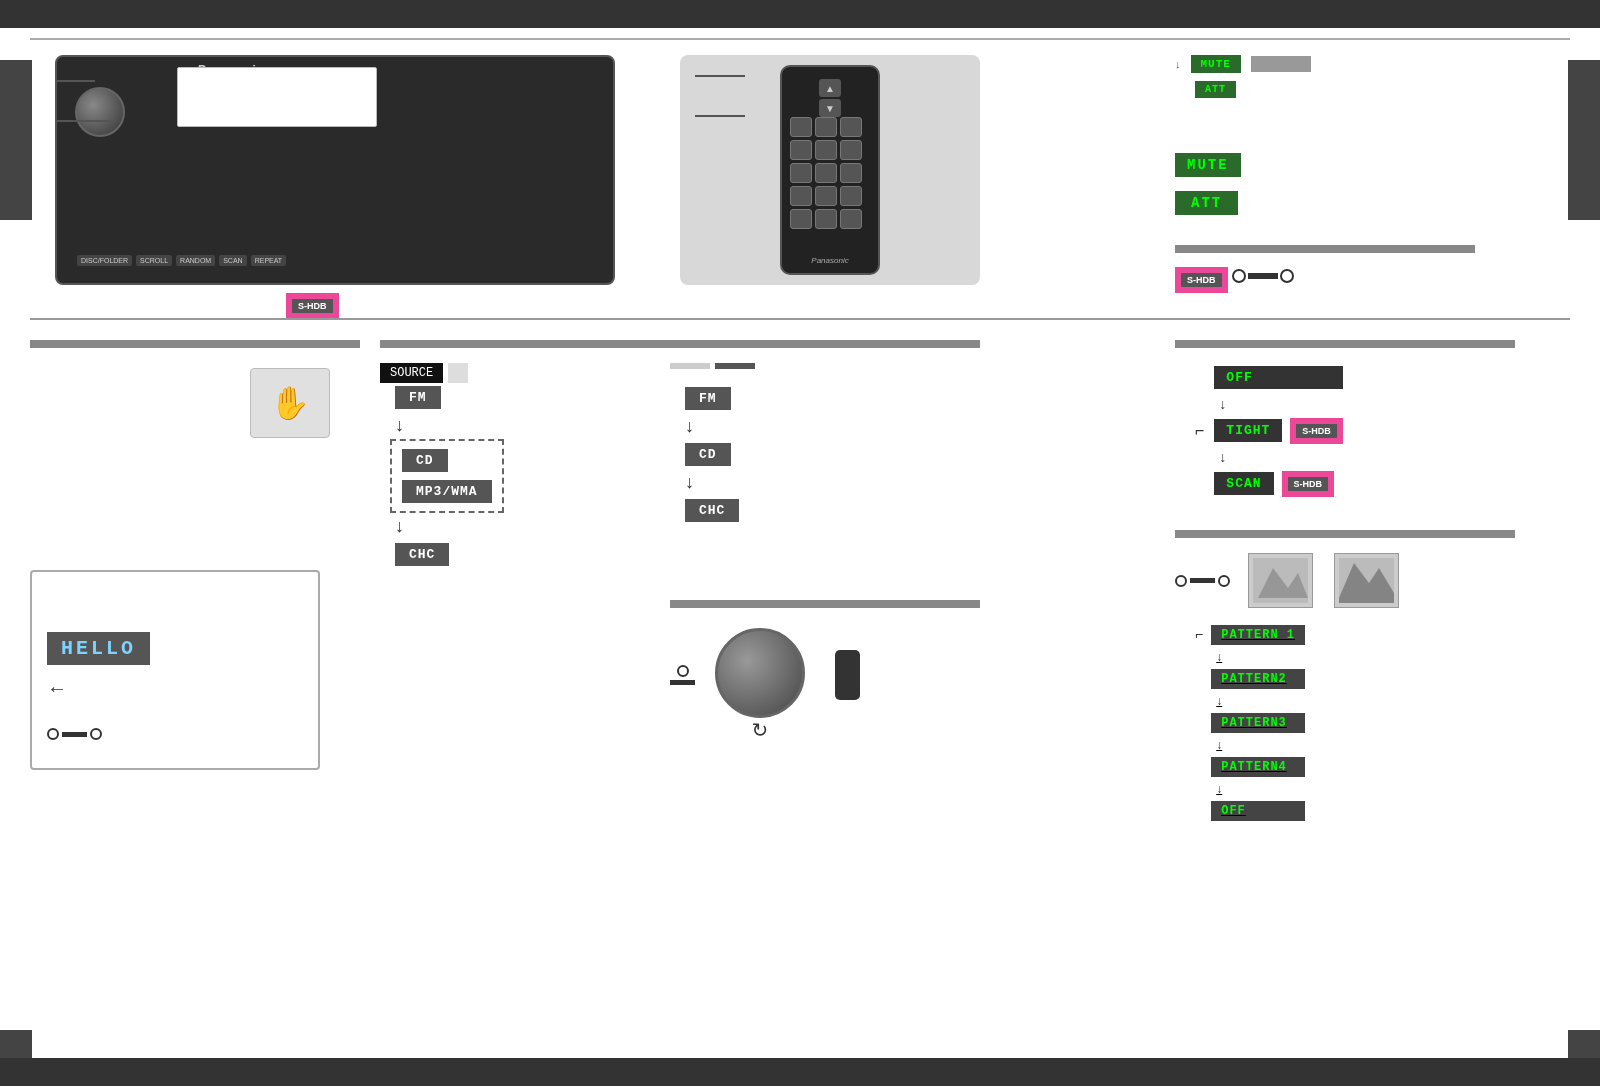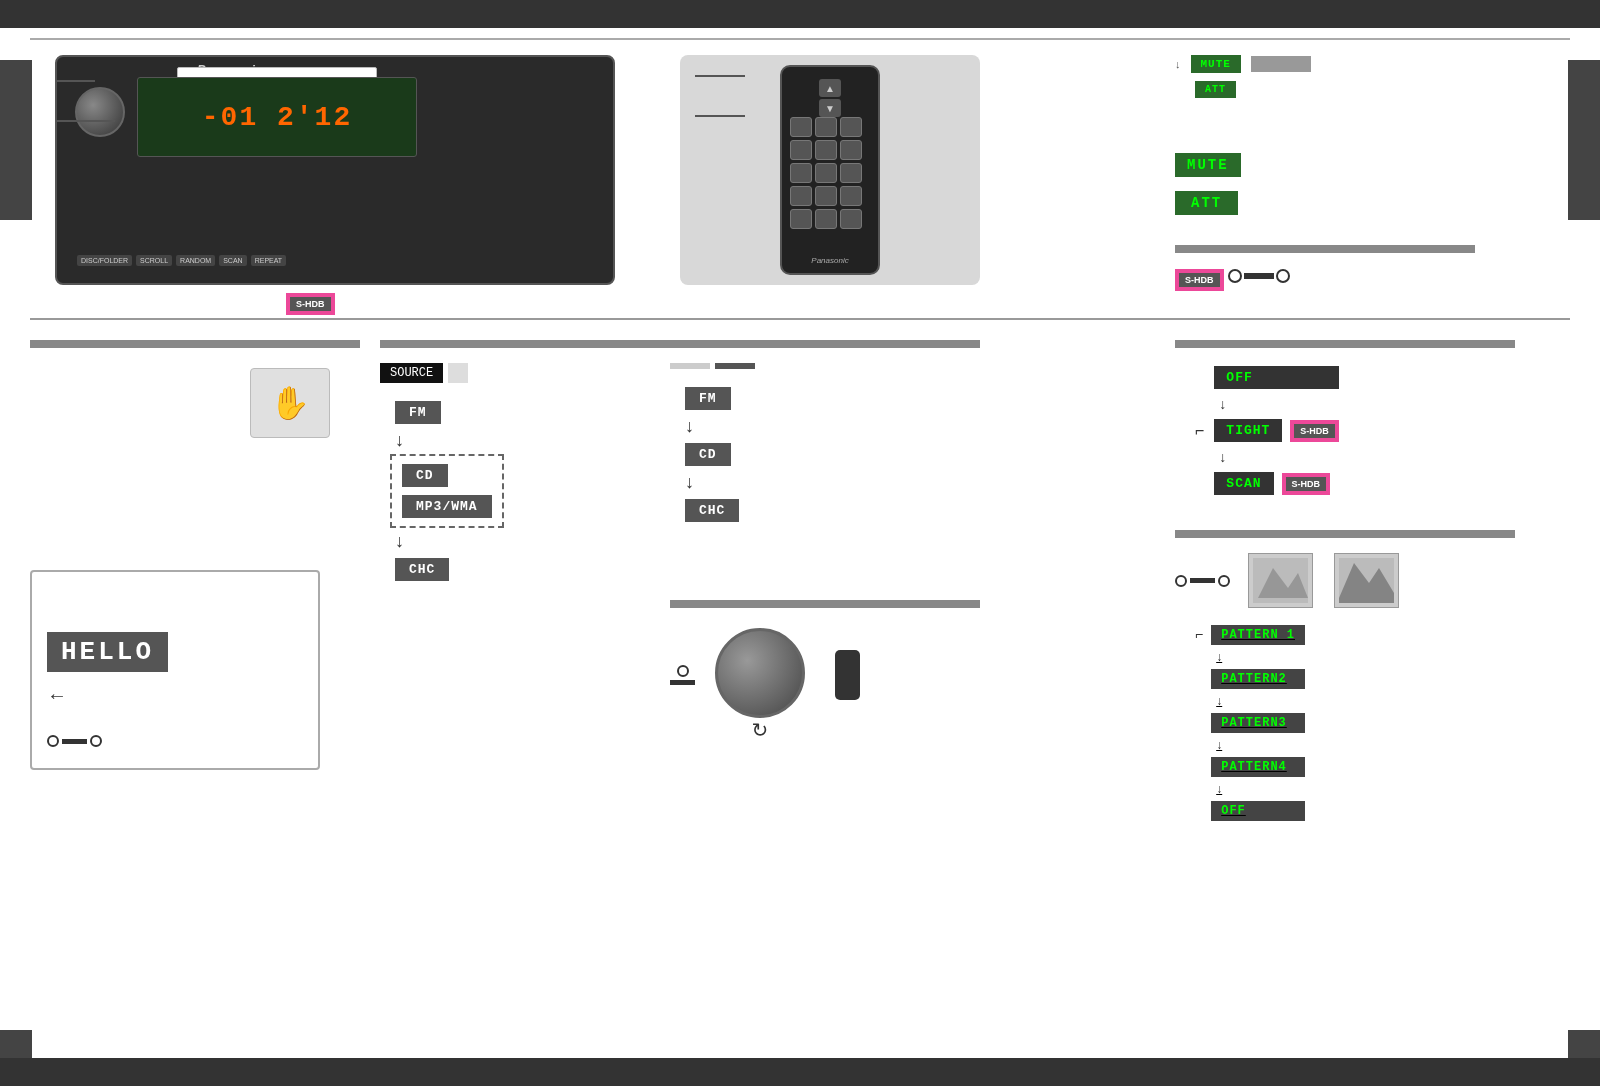--- a/index.html
+++ b/index.html
@@ -126,21 +126,21 @@
       padding: 2px 4px;
       border-radius: 2px;
       white-space: nowrap;
     }
     .shdb-badge {
       background: #555;
       color: #fff;
       font-size: 9px;
       font-weight: bold;
       padding: 2px 6px;
-      border: 4px solid #ec4899;
+      border: 6px solid #ec4899;
       display: inline-block;
     }
 
     
     .remote-section {
       position: absolute;
       top: 55px; left: 680px;
       width: 300px; height: 230px;
       background: #d8d8d8;
       border-radius: 8px;
@@ -272,24 +272,24 @@
     .hello-box {
       position: absolute;
       top: 570px; left: 30px;
       width: 290px; height: 200px;
       border: 2px solid #aaa;
       border-radius: 4px;
       padding: 20px 15px;
     }
     .hello-display {
       background: #555;
-      color: #ffffff;
-      font-family: 'Courier New', monospace;
-      font-weight: bold;
-      font-size: 26px;
+      color: #7dd3fc;
+      font-family: 'Courier New', monospace;
+      font-weight: bold;
+      font-size: 20px;
       padding: 5px 14px;
       display: inline-block;
       letter-spacing: 3px;
       margin-top: 40px;
     }
     .arrow-left {
       margin-top: 10px;
       font-size: 20px;
       color: #333;
     }
@@ -437,23 +437,20 @@
 <div class="h-divider"></div>
 
 <div class="stereo-unit">
 
   <div class="panasonic-label">Panasonic</div>
 
   <div class="vol-knob"></div>
 
   <div style="position:absolute; top:10px; left:120px; width:200px; height:60px; background:white; border:1px solid #bbb; border-radius:2px;"></div>
 
-  <div class="stereo-display">
-    <span class="stereo-display-text">-01  2'12</span>
-  </div>
 
   <div class="stereo-buttons">
     <div class="stereo-btn">DISC/FOLDER</div>
     <div class="stereo-btn">SCROLL</div>
     <div class="stereo-btn">RANDOM</div>
     <div class="stereo-btn">SCAN</div>
     <div class="stereo-btn">REPEAT</div>
   </div>
 </div>
 
@@ -548,21 +545,21 @@
     <span class="jack-circle" style="width:12px;height:12px;border:2px solid #333;border-radius:50%;display:inline-block;"></span>
     <span style="width:25px;height:5px;background:#333;display:inline-block;"></span>
     <span class="jack-circle" style="width:12px;height:12px;border:2px solid #333;border-radius:50%;display:inline-block;"></span>
   </div>
 </div>
 
 <div class="source-section">
   <div style="height:8px;background:#888;margin-bottom:15px;"></div>
   
   
-  <div style="display:flex; gap:5px; margin-bottom:15px;">
+  <div style="display:flex; gap:5px; ">
     <span class="source-label-black">SOURCE</span>
     <span class="source-label-white"></span>
   </div>
 
   
   <div style="margin-left:15px;">
     <div class="source-item">FM</div>
   </div>
   <span class="arrow-down">↓</span>
 

